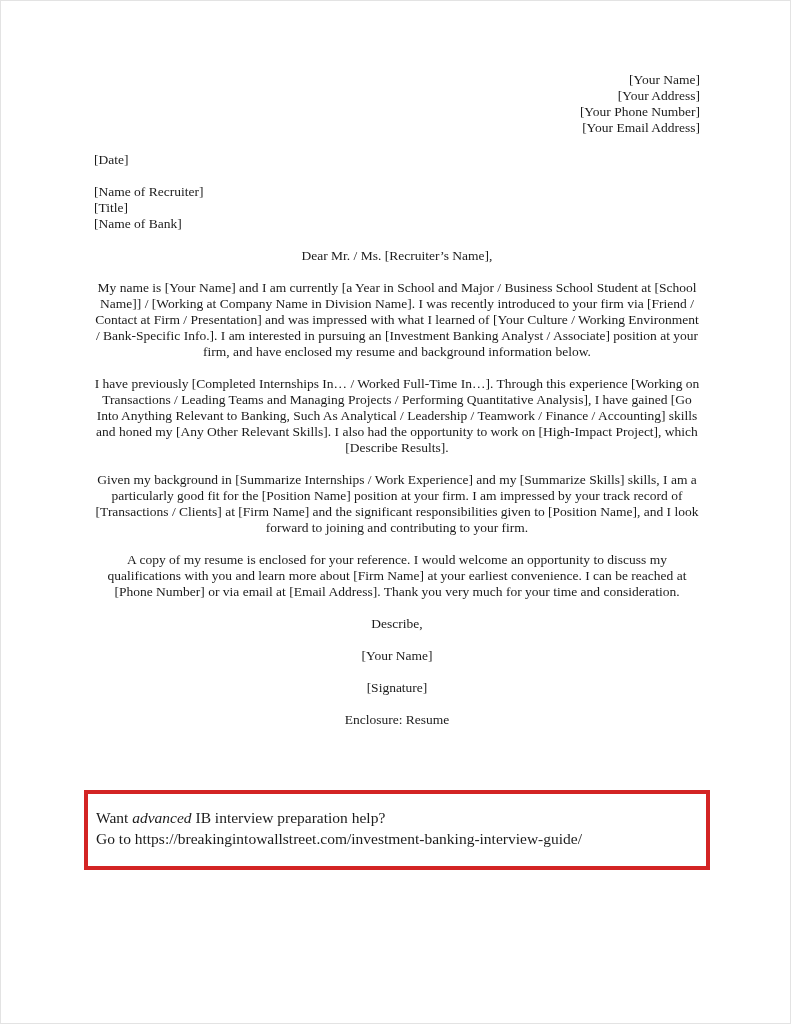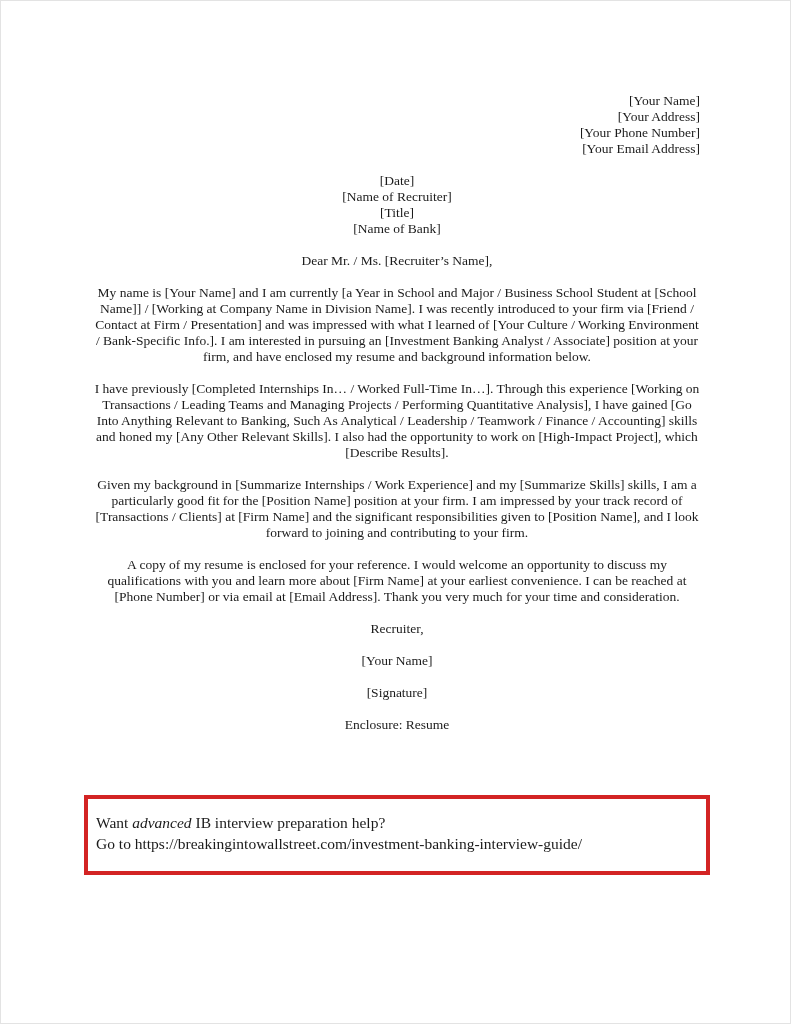--- a/index.html
+++ b/index.html
@@ -7,29 +7,29 @@
     padding: 0;
     background: #ffffff;
   }
   .page {
     position: relative;
     width: 791px;
     height: 1024px;
     box-sizing: border-box;
     background: #ffffff;
     border: 1px solid #e3e3e3;
-    padding: 92px 90px 0 93px;
+    padding: 71px 90px 0 93px;
     font-family: "Liberation Serif", "DejaVu Serif", serif;
     font-size: 13.5px;
     line-height: 16px;
     color: #1b1b1b;
     overflow: hidden;
   }
   .line { margin: 0; }
-  .block { margin: 0 0; text-align: center; }
+  .block { margin: 16px 0; }
   .sender-block {
     text-align: right;
     margin: 0 0 16px 0;
   }
   p.para {
     margin: 16px 0;
     text-align: center;
   }
   .promo-box {
     box-sizing: border-box;
@@ -66,21 +66,21 @@
   <p class="para">Dear Mr. / Ms. [Recruiter’s Name],</p>
 
   <p class="para">My name is [Your Name] and I am currently [a Year in School and Major / Business School Student at [School Name]] / [Working at Company Name in Division Name]. I was recently introduced to your firm via [Friend / Contact at Firm / Presentation] and was impressed with what I learned of [Your Culture / Working Environment / Bank-Specific Info.]. I am interested in pursuing an [Investment Banking Analyst / Associate] position at your firm, and have enclosed my resume and background information below.</p>
 
   <p class="para">I have previously [Completed Internships In… / Worked Full-Time In…]. Through this experience [Working on Transactions / Leading Teams and Managing Projects / Performing Quantitative Analysis], I have gained [Go Into Anything Relevant to Banking, Such As Analytical / Leadership / Teamwork / Finance / Accounting] skills and honed my [Any Other Relevant Skills]. I also had the opportunity to work on [High-Impact Project], which [Describe Results].</p>
 
   <p class="para">Given my background in [Summarize Internships / Work Experience] and my [Summarize Skills] skills, I am a particularly good fit for the [Position Name] position at your firm. I am impressed by your track record of [Transactions / Clients] at [Firm Name] and the significant responsibilities given to [Position Name], and I look forward to joining and contributing to your firm.</p>
 
   <p class="para">A copy of my resume is enclosed for your reference. I would welcome an opportunity to discuss my qualifications with you and learn more about [Firm Name] at your earliest convenience. I can be reached at [Phone Number] or via email at [Email Address]. Thank you very much for your time and consideration.</p>
 
-  <p class="para">Recruiter,</p>
+  <p class="para">Describe,</p>
 
   <p class="para">[Your Name]</p>
 
   <p class="para">[Signature]</p>
 
   <p class="para">Enclosure: Resume</p>
 
   <div class="promo-box">
     <div class="line">
       <span>Want</span>

